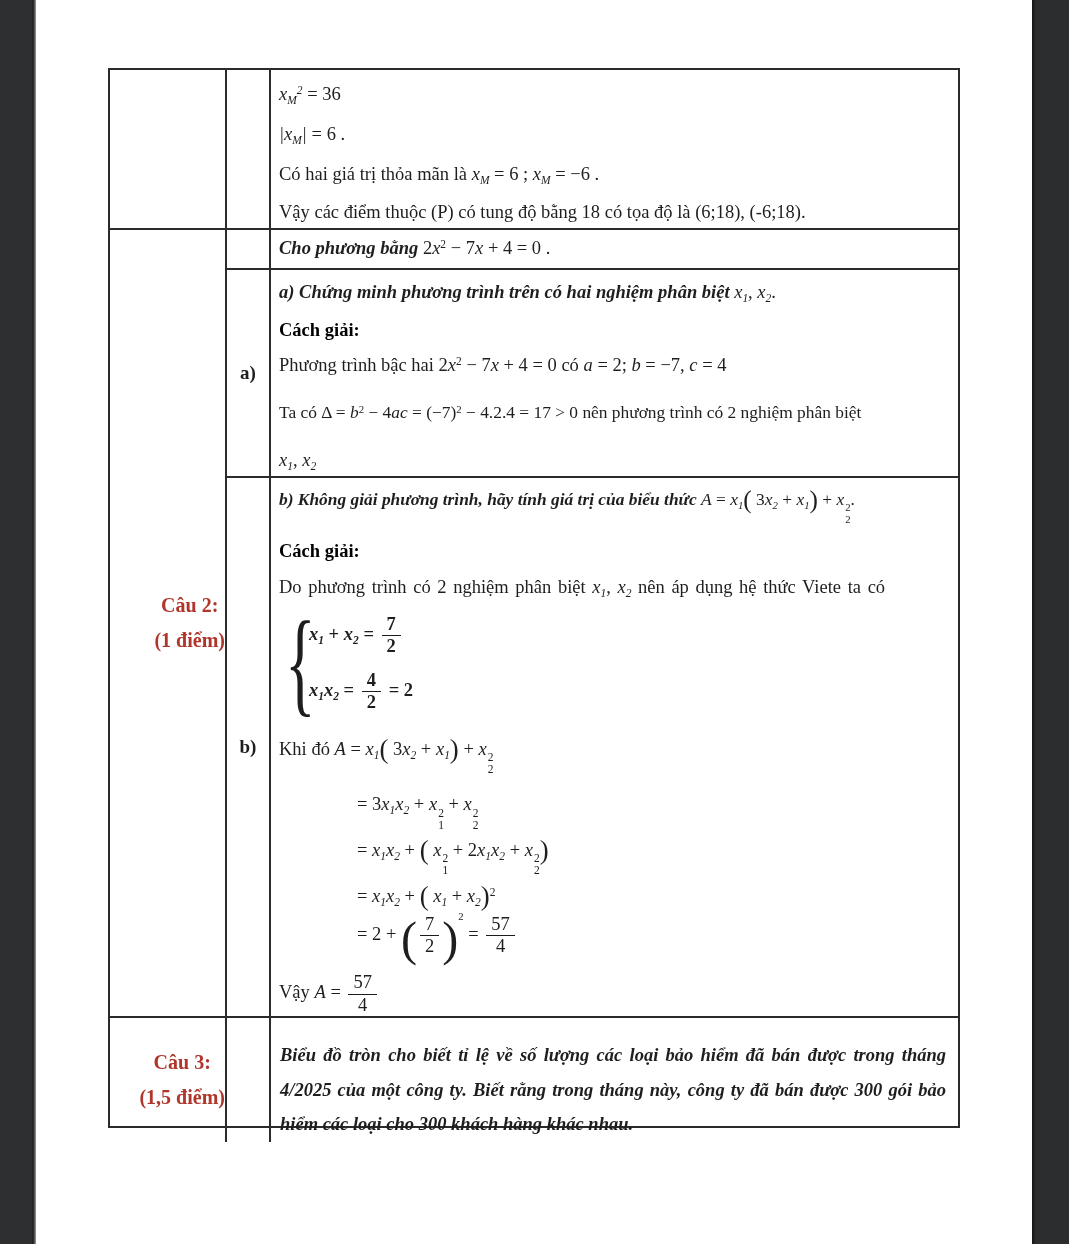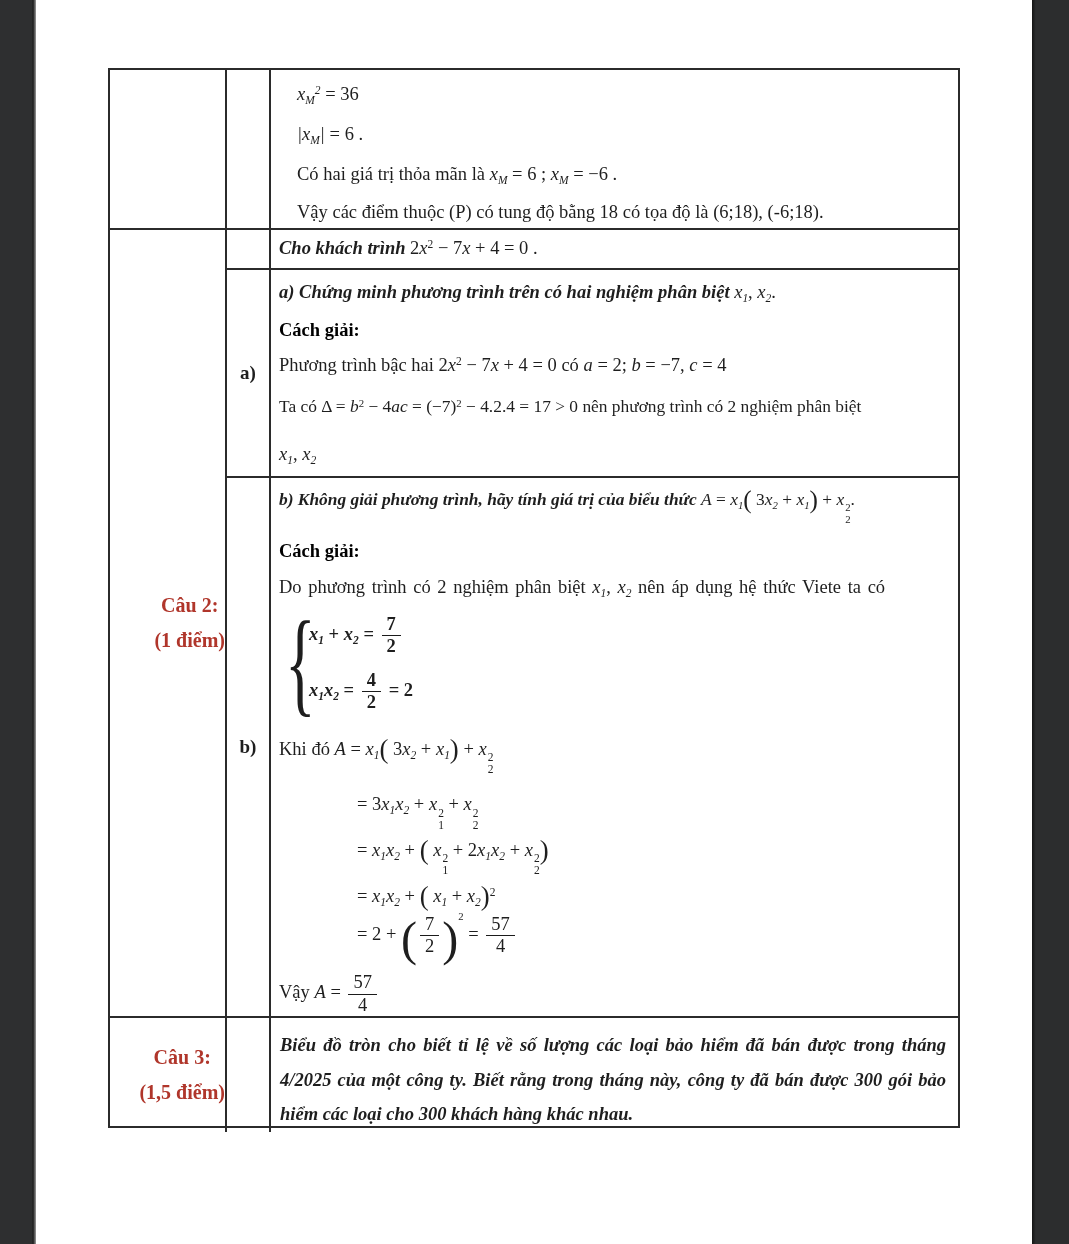--- a/index.html
+++ b/index.html
@@ -19,25 +19,25 @@
   .trow:last-child{border-bottom:none;}
   .c1{width:117px;box-sizing:border-box;border-right:2px solid #2b2b2b;flex:none;}
   .c2{width:44px;box-sizing:border-box;border-right:2px solid #2b2b2b;flex:none;}
   .c3{flex:1;min-width:0;box-sizing:border-box;}
   .cau-right{flex:1;min-width:0;display:flex;flex-direction:column;}
   .subrow{display:flex;box-sizing:border-box;border-bottom:2px solid #2b2b2b;}
   .subrow:last-child{border-bottom:none;flex:1;}
 
   
   .cell{display:flex;flex-direction:column;overflow:hidden;}
-  .cell-cau1{padding:9px 8px 0 26px;}
+  .cell-cau1{padding:9px 8px 0 8px;}
   .cell-intro{justify-content:center;padding:0 8px;}
   .cell-a{padding:7px 8px 0 8px;}
   .cell-b{padding:6px 8px 0 8px;}
-  .cell-cau3{padding:10px 12px 0 9px;}
+  .cell-cau3{padding:20px 12px 0 9px;}
 
   .line{font-size:18.5px;line-height:31px;white-space:nowrap;color:#1e1e1e;}
   .line.sm{font-size:17.4px;}
   .line.red{color:#000000;font-weight:700;}
   .line.just{white-space:normal;text-align:justify;line-height:34.6px;}
   .bi{font-weight:700;font-style:italic;}
 
   sub,sup{font-size:0.62em;line-height:0;}
   sub{vertical-align:-0.38em;}
   sup{vertical-align:0.5em;}
@@ -94,33 +94,33 @@
         <div class="qlabel">
           <div>Câu 2:</div>
           <div>(1 điểm)</div>
         </div>
       </div>
       <div class="cau-right">
 
         <div class="subrow" style="height:40px">
           <div class="c2"></div>
           <div class="c3 cell cell-intro">
-              <div class="line"><span class="bi">Cho khách trình</span> 2<i>x</i><sup>2</sup> − 7<i>x</i> + 4 = 0 .</div>
+              <div class="line"><span class="bi">Cho phương bằng</span> 2<i>x</i><sup>2</sup> − 7<i>x</i> + 4 = 0 .</div>
             </div>
         </div>
 
         <div class="subrow" style="height:209px">
           <div class="c2 marker">
             <span>a)</span>
           </div>
           <div class="c3 cell cell-a">
               <div class="line"><span class="bi">a) Chứng minh phương trình trên có hai nghiệm phân biệt</span> <i>x<sub>1</sub></i>, <i>x<sub>2</sub></i>.</div>
               <div class="line red" style="margin-top: 7px;">Cách giải:</div>
               <div class="line" style="margin-top: 4px;">Phương trình bậc hai 2<i>x</i><sup>2</sup> − 7<i>x</i> + 4 = 0 có <i>a</i> = 2; <i>b</i> = −7, <i>c</i> = 4</div>
-              <div class="line sm" style="margin-top: 10px;">Ta có Δ = <i>b</i><sup>2</sup> − 4<i>ac</i> = (−7)<sup>2</sup> − 4.2.4 = 17 &gt; 0 nên phương trình có 2 nghiệm phân biệt</div>
+              <div class="line sm" style="margin-top: 16px;">Ta có Δ = <i>b</i><sup>2</sup> − 4<i>ac</i> = (−7)<sup>2</sup> − 4.2.4 = 17 &gt; 0 nên phương trình có 2 nghiệm phân biệt</div>
               <div class="line" style="margin-top: 17px;"><i>x<sub>1</sub></i>, <i>x<sub>2</sub></i></div>
             </div>
         </div>
 
         <div class="subrow">
           <div class="c2 marker">
             <span>b)</span>
           </div>
           <div class="c3 cell cell-b">
             <div>

